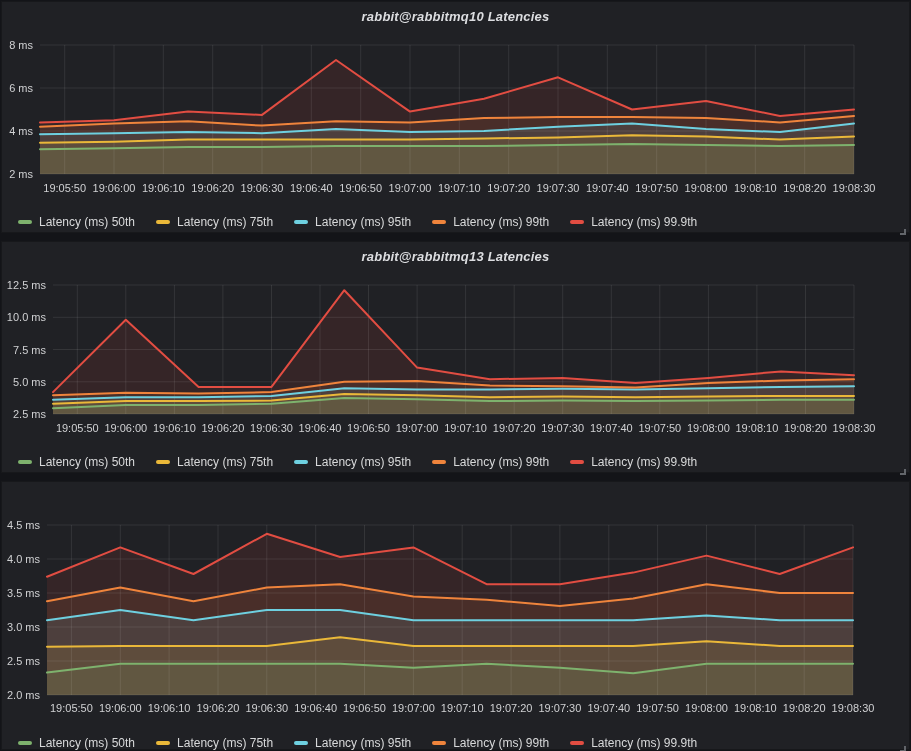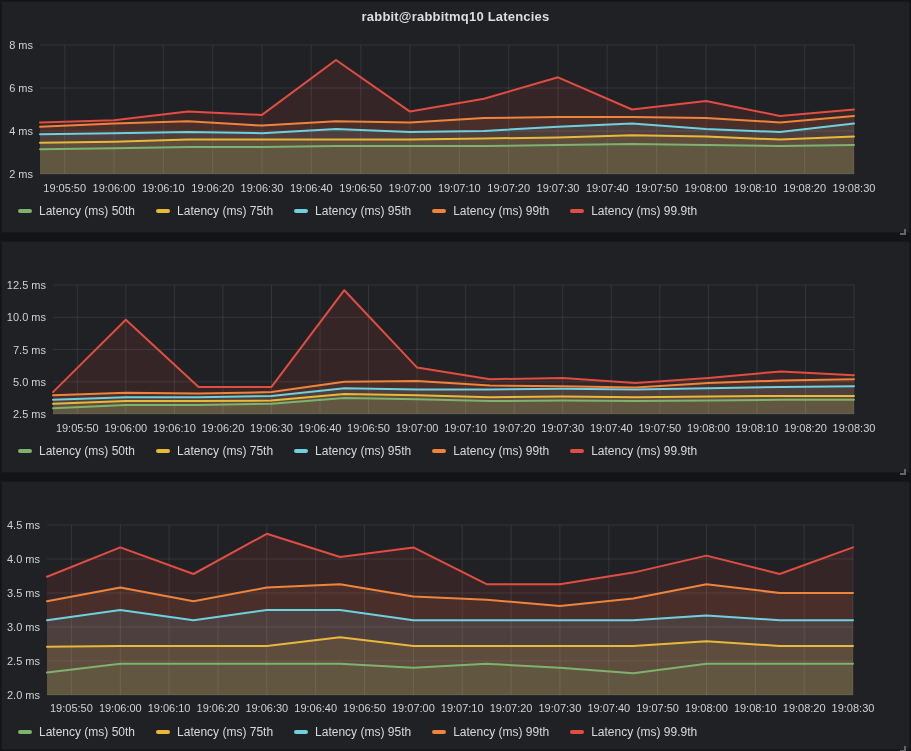--- a/index.html
+++ b/index.html
@@ -3,24 +3,24 @@
 <meta charset="utf-8">
 <style>
   html,body{margin:0;padding:0;background:#131418;width:911px;height:751px;overflow:hidden;
     font-family:"Liberation Sans",sans-serif;}
   .page{position:relative;width:911px;height:751px;background:#131418;}
   .panel{position:absolute;left:2px;width:907px;background:#202125;box-shadow:0 0 0 1px #17181b;}
   .panel-0{top:2px;height:230px;}
   .panel-1{top:242px;height:230px;}
   .panel-2{top:482px;height:267px;}
   .panel-title{position:absolute;top:7px;left:0;width:100%;text-align:center;
-    font-size:13px;font-weight:bold;color:#dcdde0;letter-spacing:.2px;cursor:pointer;}
+    font-size:13px;font-weight:bold;color:#dcdde0;letter-spacing:.2px;cursor:pointer;font-style:italic;}
   svg.chart{position:absolute;top:0;left:0;}
   svg.chart text{font-family:"Liberation Sans",sans-serif;font-size:11px;fill:#d0d1d3;}
-  .legend{position:absolute;left:16px;display:flex;align-items:center;gap:21px;white-space:nowrap;}
+  .legend{position:absolute;left:16px;display:flex;align-items:center;gap:21px;white-space:nowrap;margin-top:11px;}
   .legend-row-a{top:202px;}
   .legend-row-b{top:243px;}
   .legend-item{display:flex;align-items:center;font-size:12px;color:#d8d9da;cursor:pointer;}
   .legend-swatch{display:inline-block;width:14px;height:4px;border-radius:2px;margin-right:7px;}
   .resize-handle{position:absolute;right:3px;bottom:2px;width:9px;height:9px;cursor:nwse-resize;}
 </style>
 </head>
 <body>
 
 <div class="page">
@@ -104,20 +104,21 @@
         </div>
       </div>
     <div class="resize-handle">
       <svg width="9" height="9">
           <path d="M8 3 V8 H3" stroke="#62656a" stroke-width="2" fill="none"></path>
         </svg>
     </div>
   </section>
 
   <section class="panel panel-1">
+    <div class="panel-title">rabbit@rabbitmq13 Latencies</div>
     <svg class="chart" viewBox="0 0 907 230" width="907" height="230">
         <polygon points="51.0,150.1 123.8,77.8 196.6,144.9 269.5,144.9 342.3,48.2 415.1,125.6 487.9,137.2 560.7,135.9 633.5,141.0 706.4,135.9 779.2,129.4 852.0,133.3 852,172 51,172" fill="#e24d42" fill-opacity="0.11" stroke="none"></polygon>
         <polygon points="51.0,153.3 123.8,150.7 196.6,151.4 269.5,150.1 342.3,139.8 415.1,139.1 487.9,143.6 560.7,144.3 633.5,145.6 706.4,141.0 779.2,138.5 852.0,137.2 852,172 51,172" fill="#ef843c" fill-opacity="0.11" stroke="none"></polygon>
         <polygon points="51.0,157.8 123.8,155.2 196.6,155.2 269.5,153.9 342.3,146.2 415.1,147.5 487.9,147.5 560.7,146.8 633.5,147.5 706.4,146.2 779.2,144.9 852.0,144.3 852,172 51,172" fill="#6ed0e0" fill-opacity="0.11" stroke="none"></polygon>
         <polygon points="51.0,161.7 123.8,159.1 196.6,159.1 269.5,158.5 342.3,152.0 415.1,153.3 487.9,155.2 560.7,154.6 633.5,155.2 706.4,154.6 779.2,153.9 852.0,153.9 852,172 51,172" fill="#eab839" fill-opacity="0.11" stroke="none"></polygon>
         <polygon points="51.0,166.2 123.8,163.0 196.6,163.0 269.5,161.7 342.3,155.9 415.1,157.2 487.9,159.1 560.7,158.5 633.5,159.1 706.4,158.5 779.2,157.8 852.0,157.8 852,172 51,172" fill="#7eb26d" fill-opacity="0.11" stroke="none"></polygon>
         <line x1="51" y1="172.0" x2="852" y2="172.0" stroke="rgba(255,255,255,0.09)" stroke-width="1"></line>
         <line x1="51" y1="139.8" x2="852" y2="139.8" stroke="rgba(255,255,255,0.09)" stroke-width="1"></line>
         <line x1="51" y1="107.5" x2="852" y2="107.5" stroke="rgba(255,255,255,0.09)" stroke-width="1"></line>
         <line x1="51" y1="75.3" x2="852" y2="75.3" stroke="rgba(255,255,255,0.09)" stroke-width="1"></line>

